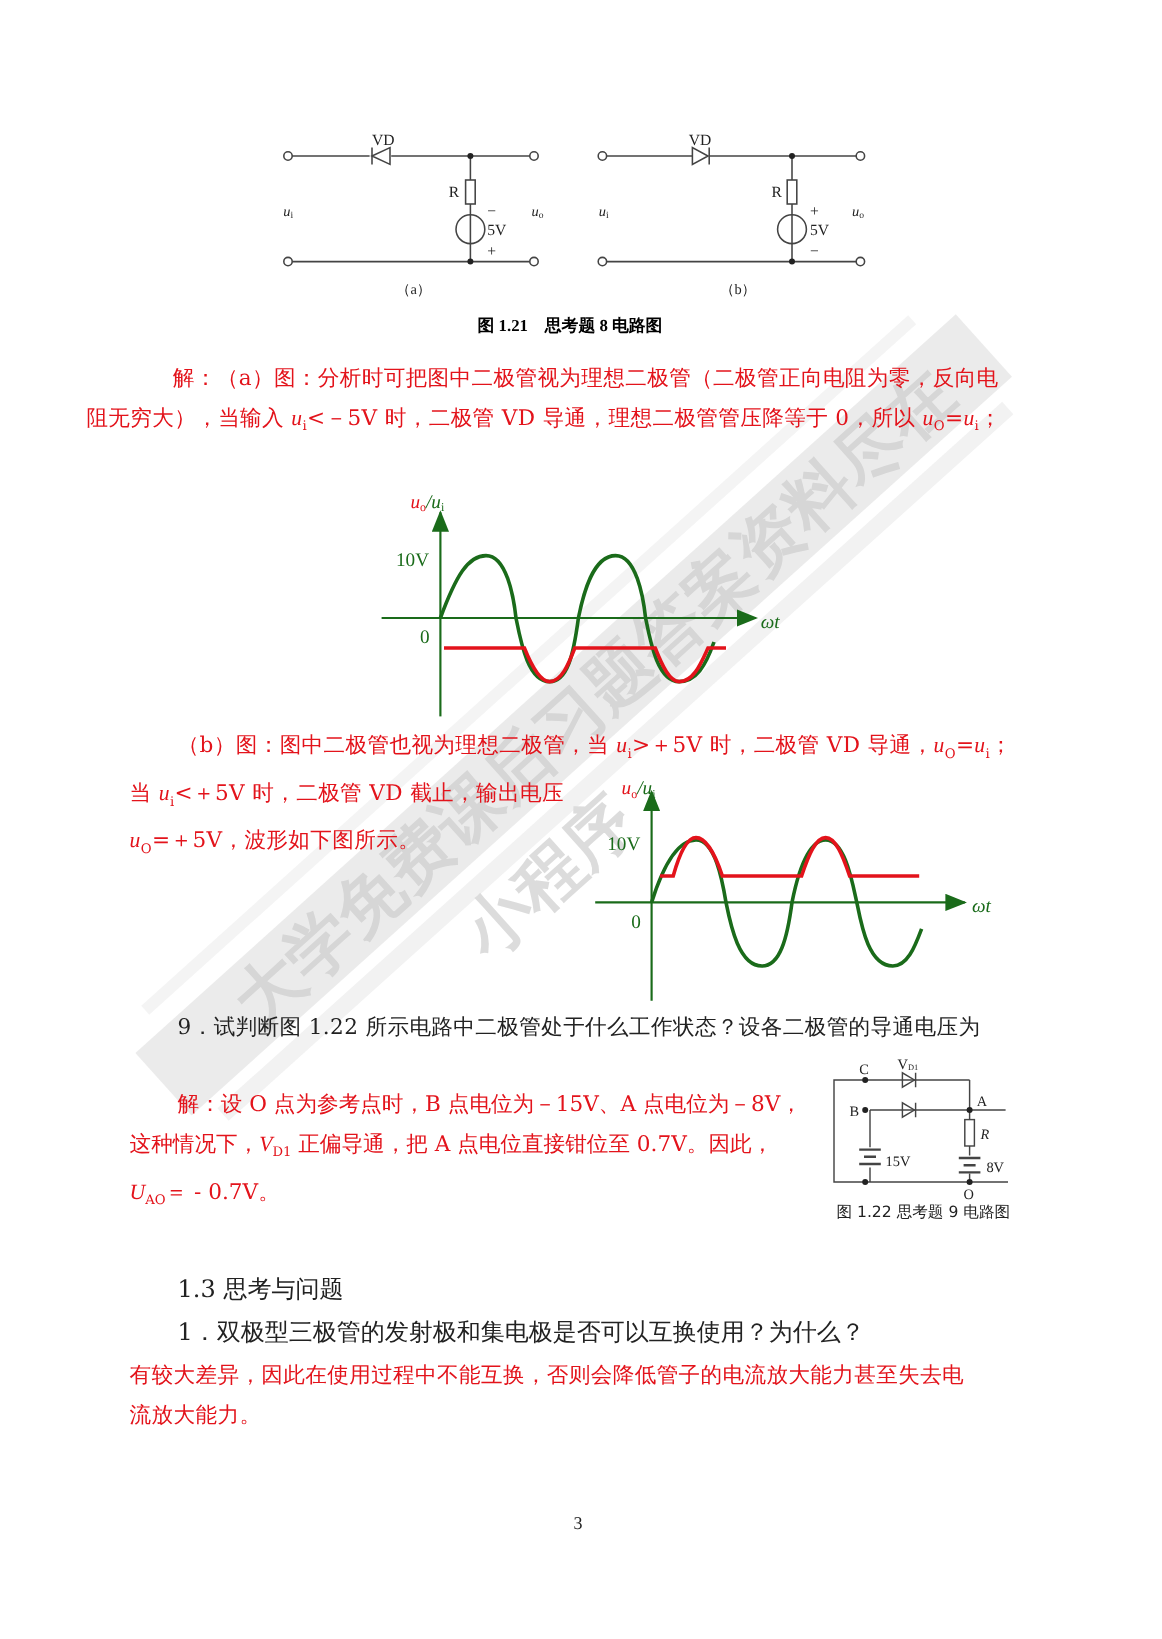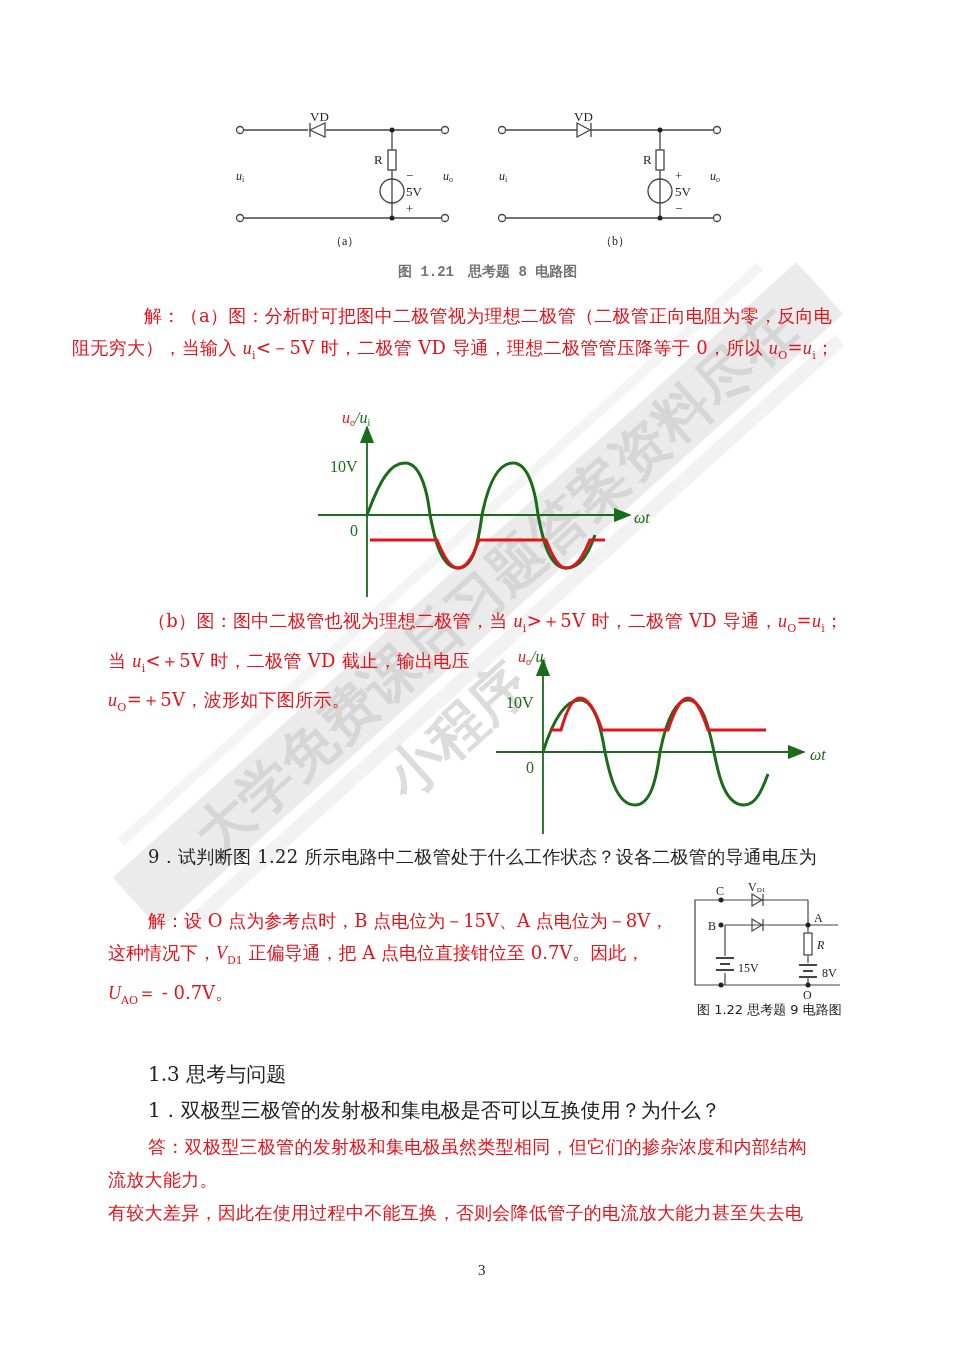--- a/index.html
+++ b/index.html
@@ -5,21 +5,21 @@
   html, body { margin: 0; padding: 0; background: #ffffff; }
   body { width: 968px; height: 1366px; position: relative; overflow: hidden;
          font-family: "DejaVu Serif", "Liberation Serif", serif; color: #222; }
   .abs { position: absolute; }
   .watermark { position: absolute; left: 0; top: 0; width: 968px; height: 1366px; pointer-events: none; }
   .para { position: absolute; left: 108px; width: 756px; font-size: 18px; line-height: 32px; letter-spacing: 0.3px; }
   .red { color: #e3131b; }
   .black { color: #222; }
   .indent { text-indent: 36px; }
   .caption { font-size: 13px; color: #222; font-family: "DejaVu Sans", "Liberation Sans", sans-serif; }
-  .fig-caption { font-size: 14px; font-weight: bold; font-family: Liberation Mono, monospace; color: #737373; }
+  .fig-caption { font-size: 14px; font-weight: bold; font-family: Liberation Serif, serif; color: #000000; }
   .it { font-style: italic; font-family: "Liberation Serif", serif; }
   sub { font-size: 11px; }
   svg text { font-family: "Liberation Serif", serif; }
   .page-num { position: absolute; left: 478px; top: 1262px; font-size: 15px; font-family: "Liberation Serif", serif; color: #222; }
 </style>
 </head>
 <body>
 
 <svg class="watermark" viewBox="0 0 968 1366">
   <g transform="rotate(-42 500 650)" opacity="0.55">
@@ -182,18 +182,17 @@
   <text x="127" y="71" font-size="12" font-style="italic" fill="#222">R</text>
   <text x="48" y="94" font-size="12" fill="#222">15V</text>
   <text x="132" y="99" font-size="12" fill="#222">8V</text>
   <text x="113" y="121" font-size="12" fill="#222">O</text>
 </svg>
 <div class="abs caption" style="left:697px;top:1001px">图 1.22  思考题 9 电路图</div>
 
 <div class="abs black" style="left:148px;top:1060px;font-size:20px;line-height:28px">1.3  思考与问题</div>
 <div class="abs black" style="left:148px;top:1096px;font-size:20px;line-height:28px">1．双极型三极管的发射极和集电极是否可以互换使用？为什么？</div>
 <div class="para red" style="top:1130px;line-height:33px">
-  <div style="padding-left:40px">答：双极型三极管的发射极和集电极虽然类型相同，但它们的掺杂浓度和内部结构</div>
+  <div>有较大差异，因此在使用过程中不能互换，否则会降低管子的电流放大能力甚至失去电</div>
   <div>流放大能力。</div>
-  <div>有较大差异，因此在使用过程中不能互换，否则会降低管子的电流放大能力甚至失去电</div>
 </div>
 
 <div class="page-num">3</div>
 
 </body></html>

